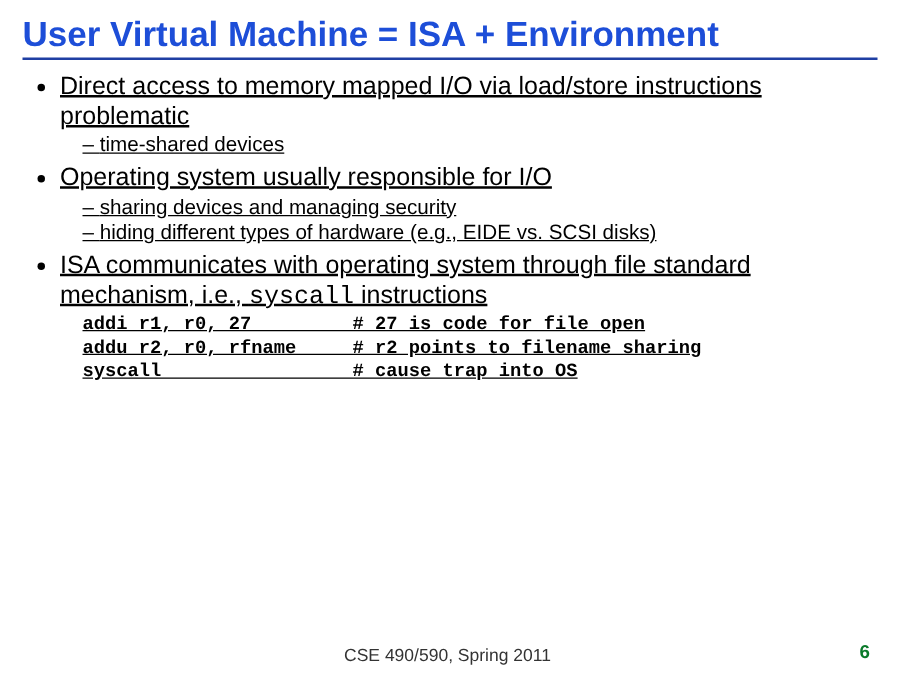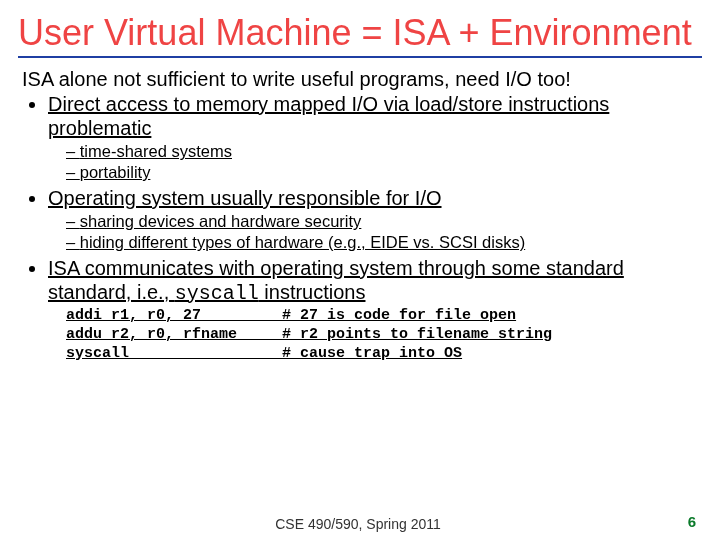--- a/index.html
+++ b/index.html
@@ -10,23 +10,23 @@
     font-family: Arial, Helvetica, sans-serif;
     background: #fff;
     color: #000;
     position: relative;
     overflow: hidden;
   }
   .slide {
     padding: 8px 18px 0 18px;
   }
   .title {
-    font-size: 36px;
-    font-weight: normal;
-    color: #ef4444;
+    font-size: 28px;
+    font-weight: bold;
+    color: #1d4ed8;
     margin: 4px 0 2px 0;
   }
   .rule {
     border: none;
     border-top: 2px solid #1f3fa3;
     margin: 2px 0 10px 0;
   }
   .intro {
     font-size: 20px;
     margin: 0 0 2px 4px;
@@ -93,41 +93,39 @@
     font-weight: bold;
     font-size: 15px;
   }
 </style>
 </head>
 <body>
 
 <div class="slide">
   <div class="title">User Virtual Machine = ISA + Environment</div>
   <hr class="rule">
-  <div class="intro">ISA alone not sufficient to write useful programs, need I/O too!</div>
   <ul class="level1">
     <li>
       <span>Direct access to memory mapped I/O via load/store instructions problematic</span>
       <ul class="level2">
-        <li>time-shared systems</li>
-        <li>portability</li>
+        <li>time-shared devices</li>
       </ul>
     </li>
     <li>
       <span>Operating system usually responsible for I/O</span>
       <ul class="level2">
-        <li>sharing devices and hardware security</li>
+        <li>sharing devices and managing security</li>
         <li>hiding different types of hardware (e.g., EIDE vs. SCSI disks)</li>
       </ul>
     </li>
     <li>
-      <span>ISA communicates with operating system through some standard standard, i.e., </span><span class="mono">syscall</span><span> instructions</span>
+      <span>ISA communicates with operating system through file standard mechanism, i.e., </span><span class="mono">syscall</span><span> instructions</span>
       <div class="codeblk">
         <div class="line">addi r1, r0, 27         # 27 is code for file open</div>
-        <div class="line">addu r2, r0, rfname     # r2 points to filename string</div>
+        <div class="line">addu r2, r0, rfname     # r2 points to filename sharing</div>
         <div class="line">syscall                 # cause trap into OS</div>
       </div>
     </li>
   </ul>
 </div>
 
 <div class="footer">CSE 490/590, Spring 2011</div>
 <div class="pagenum">6</div>
 
 </body></html>

